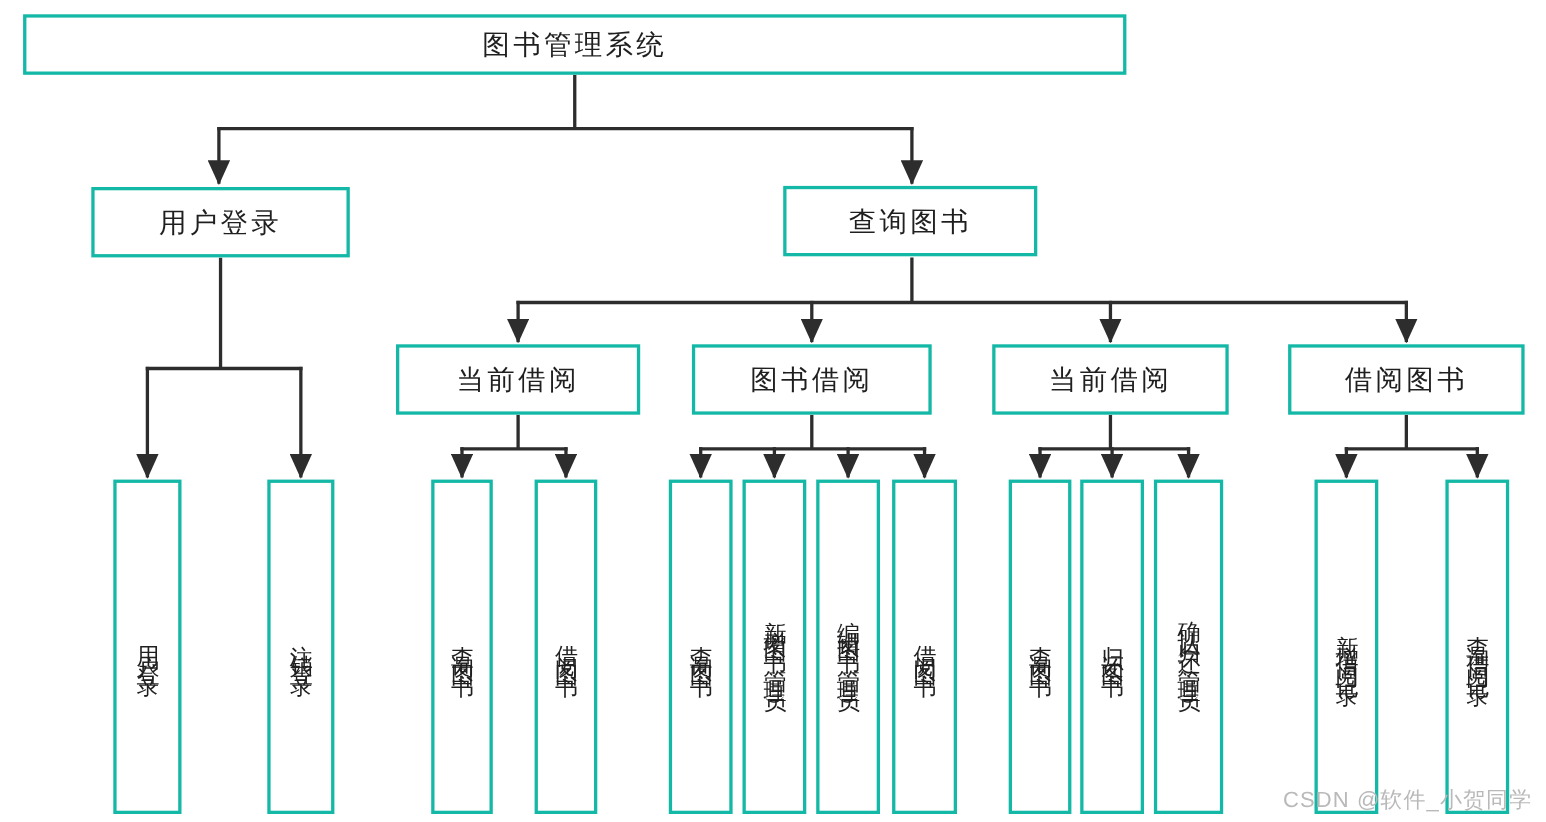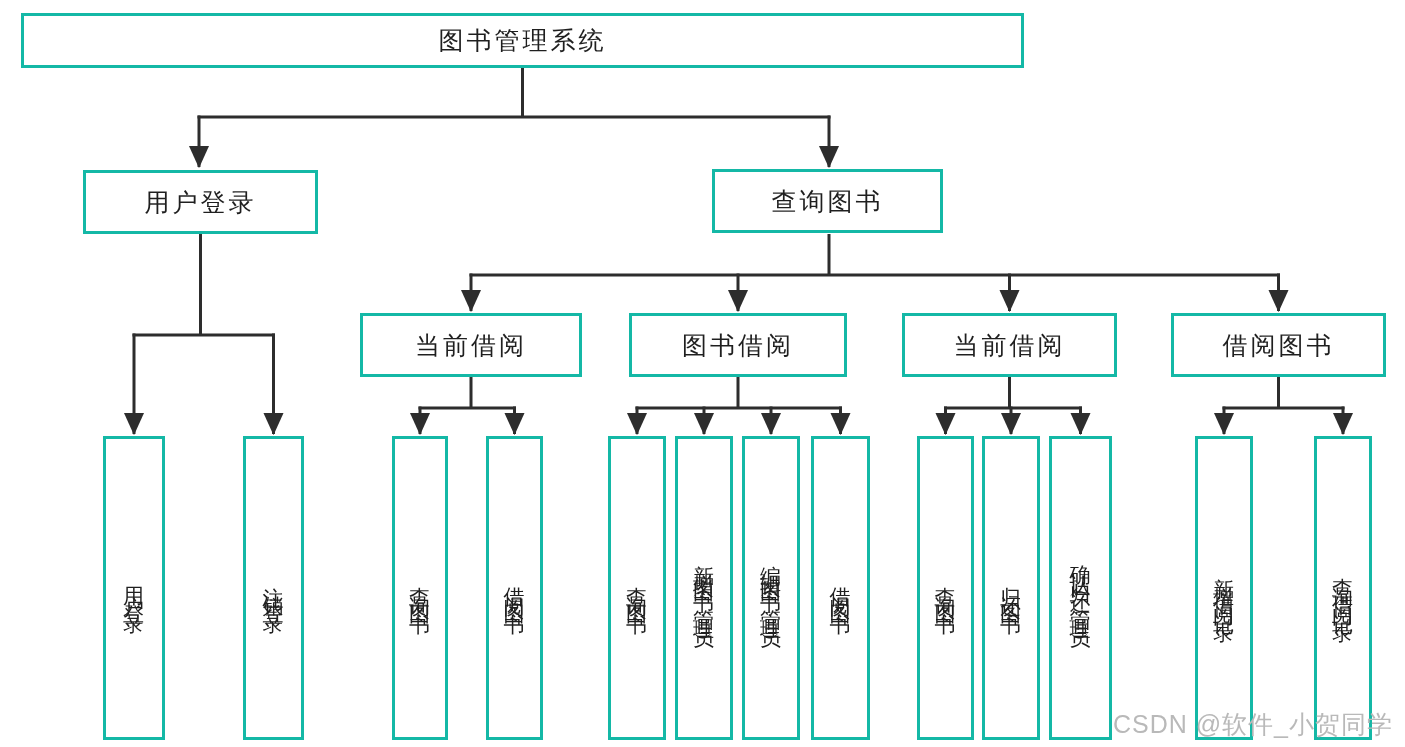--- a/index.html
+++ b/index.html
@@ -37,21 +37,21 @@
     text-orientation: mixed;
     font-size: 21px;
     letter-spacing: 9px;
     line-height: 1;
     white-space: nowrap;
   }
   .watermark {
     position: absolute;
     right: 12px;
     bottom: 6px;
-    font-size: 25px;
+    font-size: 20px;
     letter-spacing: 1px;
     color: #b9b9b9;
     white-space: nowrap;
   }
 </style>
 </head>
 <body>
 
 <div class="canvas">
 

